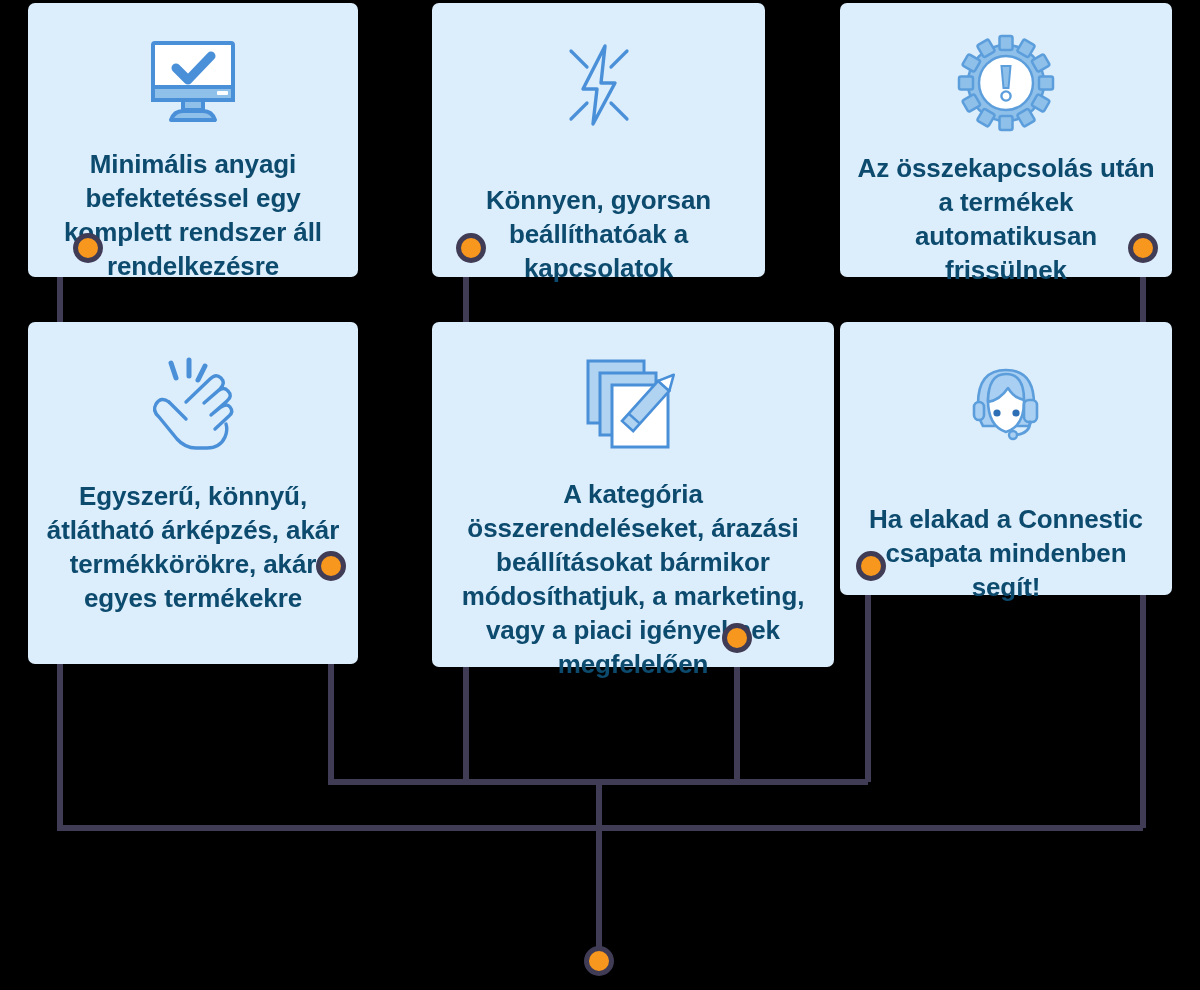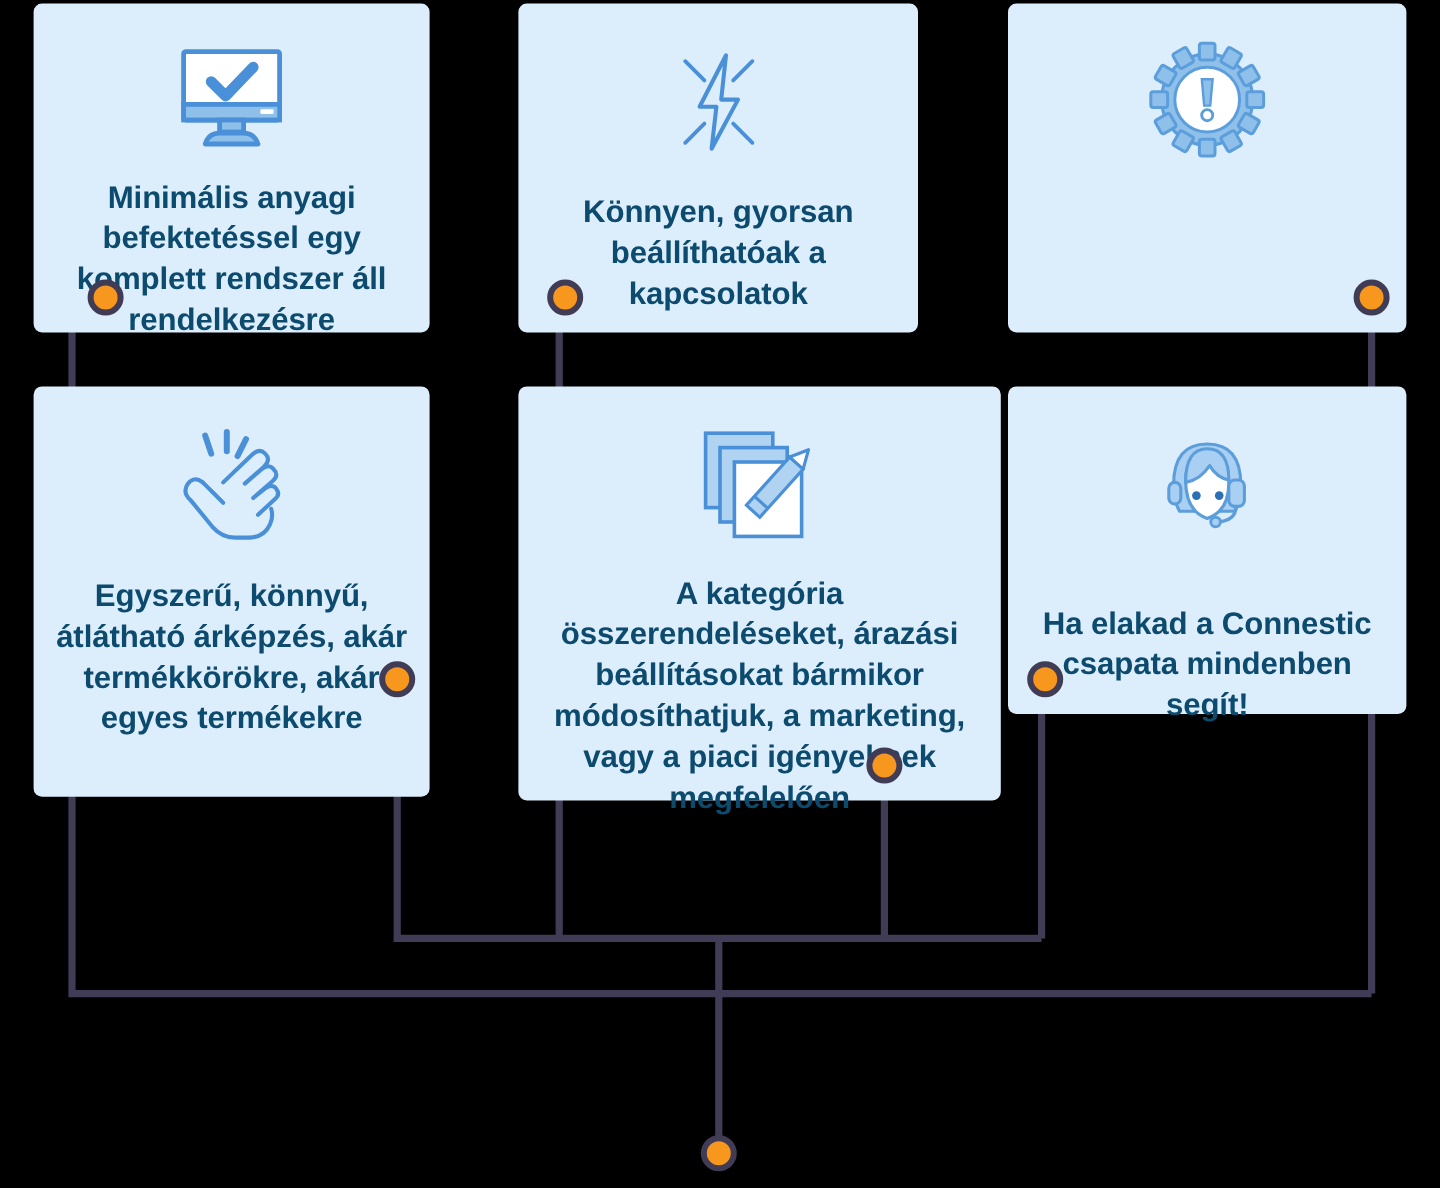--- a/index.html
+++ b/index.html
@@ -52,21 +52,21 @@
         <rect x="74" y="54" width="11" height="4" rx="1" fill="#FFFFFF"></rect>
         <rect x="40" y="63" width="20" height="10" fill="#8FC0EA" stroke="#4A90D9" stroke-width="4"></rect>
         <path d="M28 83 q3 -9 12 -9 h20 q9 0 12 9 z" fill="#8FC0EA" stroke="#4A90D9" stroke-width="4" stroke-linejoin="round"></path>
         <path d="M33 31 L45 43 L68 19" fill="none" stroke="#4A90D9" stroke-width="9" stroke-linecap="round" stroke-linejoin="round"></path>
       </svg>
     </div>
     <div class="card-text" style="margin-top:22px;">Minimális anyagi befektetéssel egy komplett rendszer áll rendelkezésre</div>
     <div class="dot" style="left:45px;top:230px;"></div>
   </div>
 
-  <div class="card" style="left:432px;top:3px;width:333px;height:274px;padding-top:34px;">
+  <div class="card" style="left:432px;top:3px;width:333px;height:274px;padding-top:34px;gap:24px;">
     <div class="icon-wrap" style="height:96px;">
       <svg width="100" height="96" viewBox="0 0 100 96" xmlns="http://www.w3.org/2000/svg">
         <g stroke="#4A90D9" stroke-width="3.2" fill="none" stroke-linecap="round">
           <path d="M22 14 L38 30"></path>
           <path d="M78 14 L62 30"></path>
           <path d="M22 82 L38 66"></path>
           <path d="M78 82 L62 66"></path>
         </g>
         <path d="M56 9 L34 52 L48 52 L44 87 L66 46 L52 46 Z" fill="none" stroke="#4A90D9" stroke-width="3.4" stroke-linejoin="round"></path>
       </svg>
@@ -95,20 +95,21 @@
               <rect x="-6.5" y="-47" width="13" height="14" rx="2" transform="rotate(300)"></rect>
               <rect x="-6.5" y="-47" width="13" height="14" rx="2" transform="rotate(330)"></rect>
             </g>
           </g>
           <circle cx="0" cy="0" r="27" fill="#FFFFFF" stroke="#5C9EDC" stroke-width="2.5"></circle>
           <path d="M-4.5 -17 h9 l-2 22 h-5 z" fill="#8FC0EA" stroke="#5C9EDC" stroke-width="2"></path>
           <circle cx="0" cy="13" r="4.6" fill="#FFFFFF" stroke="#5C9EDC" stroke-width="2.4"></circle>
         </g>
       </svg>
     </div>
+    <div class="card-text" style="margin-top:18px;">Az összekapcsolás után a termékek automatikusan frissülnek</div>
     <div class="dot" style="left:288px;top:230px;"></div>
   </div>
 
   <div class="card" style="left:28px;top:322px;width:330px;height:342px;padding-top:33px;">
     <div class="icon-wrap" style="height:100px;">
       <svg width="96" height="96" viewBox="0 0 96 96" xmlns="http://www.w3.org/2000/svg">
         <g stroke="#4A90D9" stroke-width="5" stroke-linecap="round" fill="none">
           <path d="M26 6 L31 21"></path>
           <path d="M44 3 L44 19"></path>
           <path d="M60 9 L53 23"></path>

